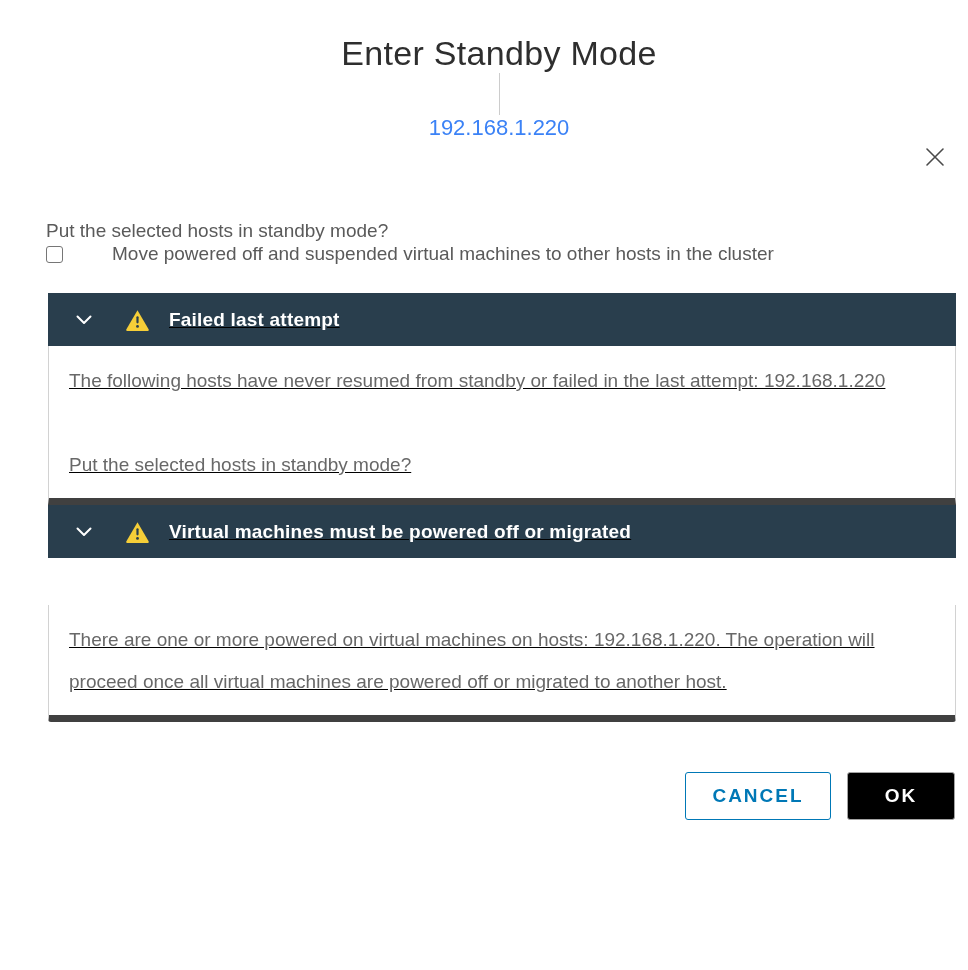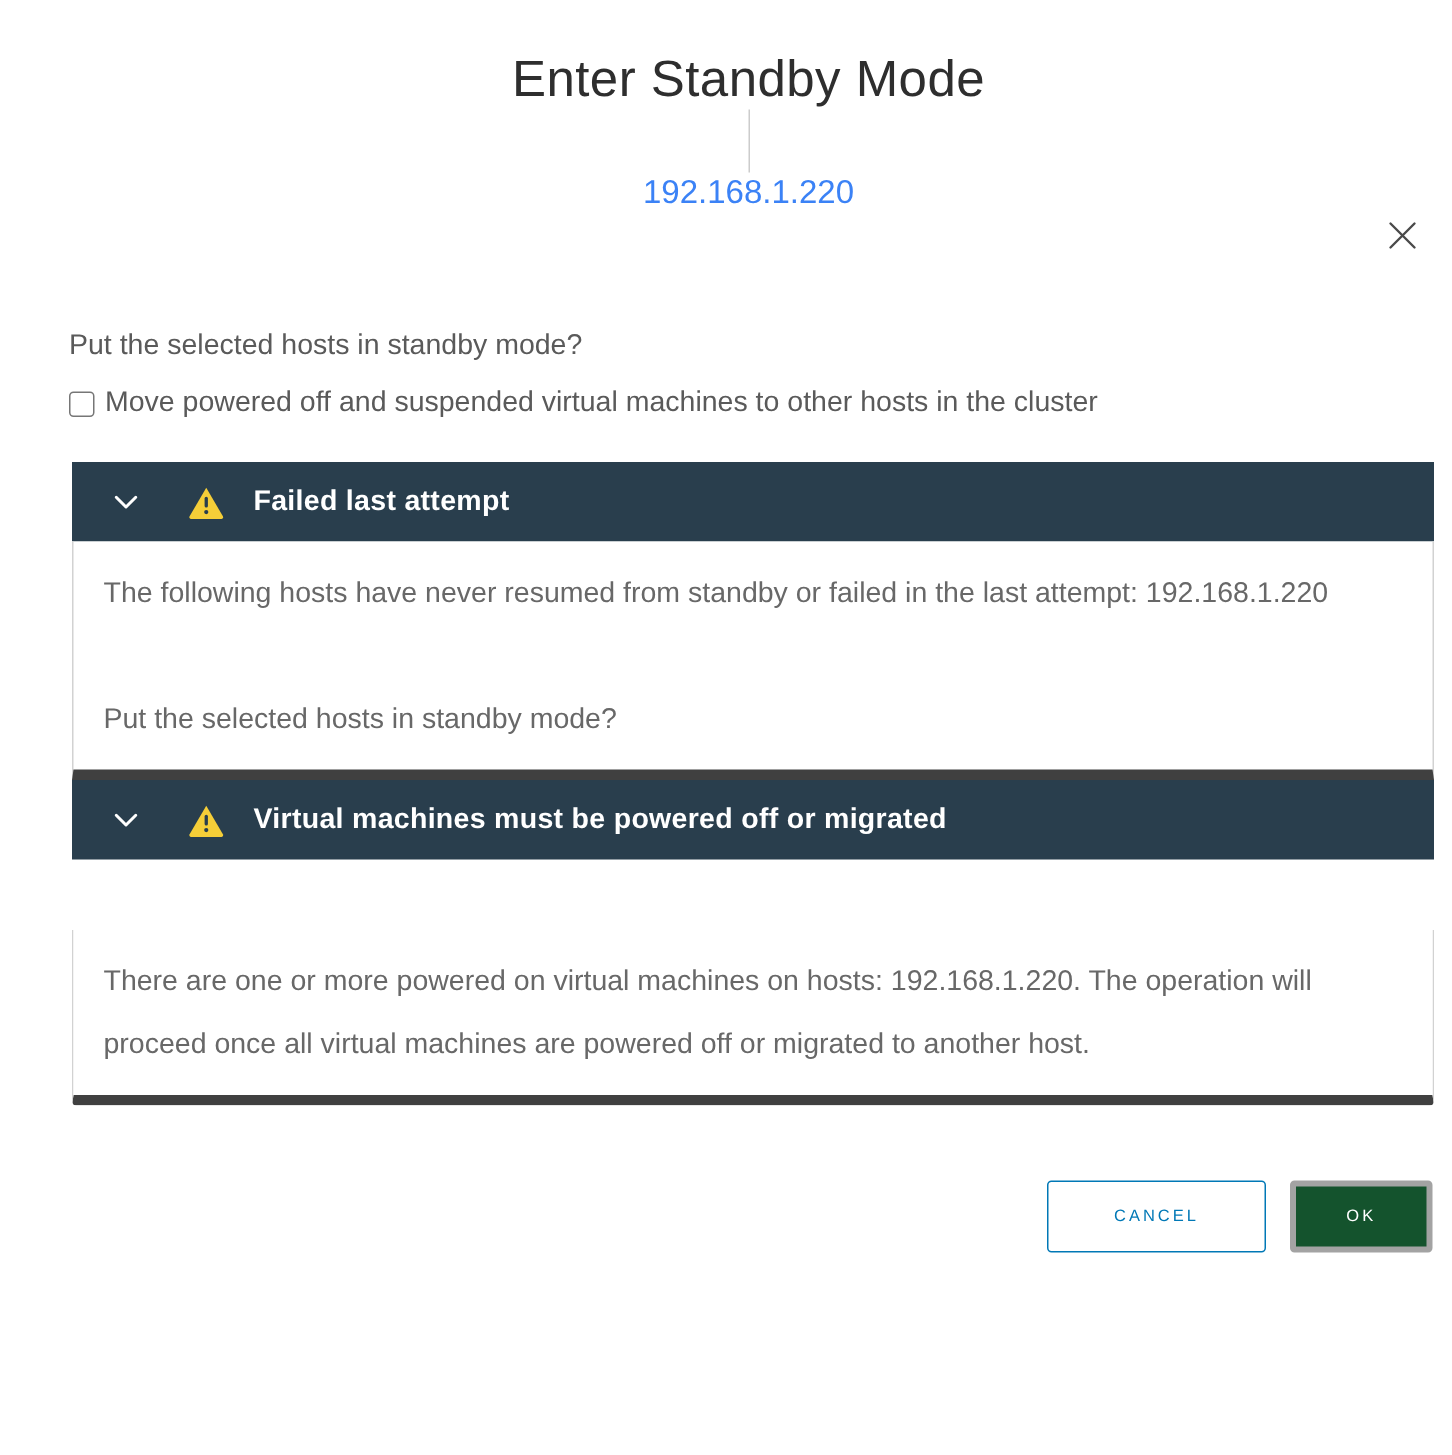--- a/index.html
+++ b/index.html
@@ -31,33 +31,33 @@
     display: flex; align-items: center; justify-content: center;
     background: none; border: none; cursor: pointer;
   }
 
   
   .question {
     margin: 44px 46px 0 46px;
     font-size: 19px; color: #5a5a5a; line-height: 24px;
   }
   .checkbox-row {
-    margin: 15px 20px 0 46px;
-    display: flex; align-items: center;
+    margin: 0 20px 0 46px;
+    display: flex; align-items: center; gap: 42px;
   }
   .checkbox {
     appearance: none; -webkit-appearance: none;
     width: 17px; height: 17px; flex: none;
     border: 1px solid #767676; border-radius: 3px;
     background: #fff; cursor: pointer; margin-right: 7px;
   }
   .checkbox-label { font-size: 19px; color: #5a5a5a; cursor: pointer; }
 
   
-  .accordion { margin: 28px 12px 0 48px; border-radius: 0 0 3px 3px; }
+  .accordion { margin: 28px 12px 0 48px; border-radius: 0 0 3px 3px; text-decoration: underline; }
   .acc-header {
     height: 53px; background: #293e4d;
     display: flex; align-items: center;
     padding-left: 28px; cursor: pointer;
   }
   .acc-chevron { flex: none; display: flex; }
   .acc-warning { flex: none; display: flex; margin-left: 33px; }
   .acc-title {
     margin-left: 19px;
     color: #ffffff; font-size: 19px; font-weight: 700;
@@ -78,30 +78,30 @@
   .acc-body p:last-child { margin-bottom: 0; }
 
   
   .footer {
     display: flex; justify-content: flex-end; gap: 16px;
     margin: 50px 13px 0 0;
   }
   .btn {
     height: 48px; border-radius: 3px; cursor: pointer;
     font-family: "Liberation Sans", "DejaVu Sans", sans-serif;
-    font-size: 11px; font-weight: 400; letter-spacing: 2px;
+    font-size: 19px; font-weight: 700; letter-spacing: 2px;
     display: flex; align-items: center; justify-content: center;
   }
   .btn-cancel {
     width: 146px; background: #ffffff;
     border: 1px solid #0078b6; color: #0078b6;
   }
   .btn-ok {
-    width: 95px; background: #14532d;
-    border: 4px solid #a3a3a3; color: #ffffff;
+    width: 108px; background: #000000;
+    border: 1px solid #a3a3a3; color: #ffffff;
   }
 </style>
 </head>
 <body>
 
 <div class="dialog">
 
   <div class="dlg-header">
     <div class="dlg-title">Enter Standby Mode</div>
     <div class="title-divider"></div>

